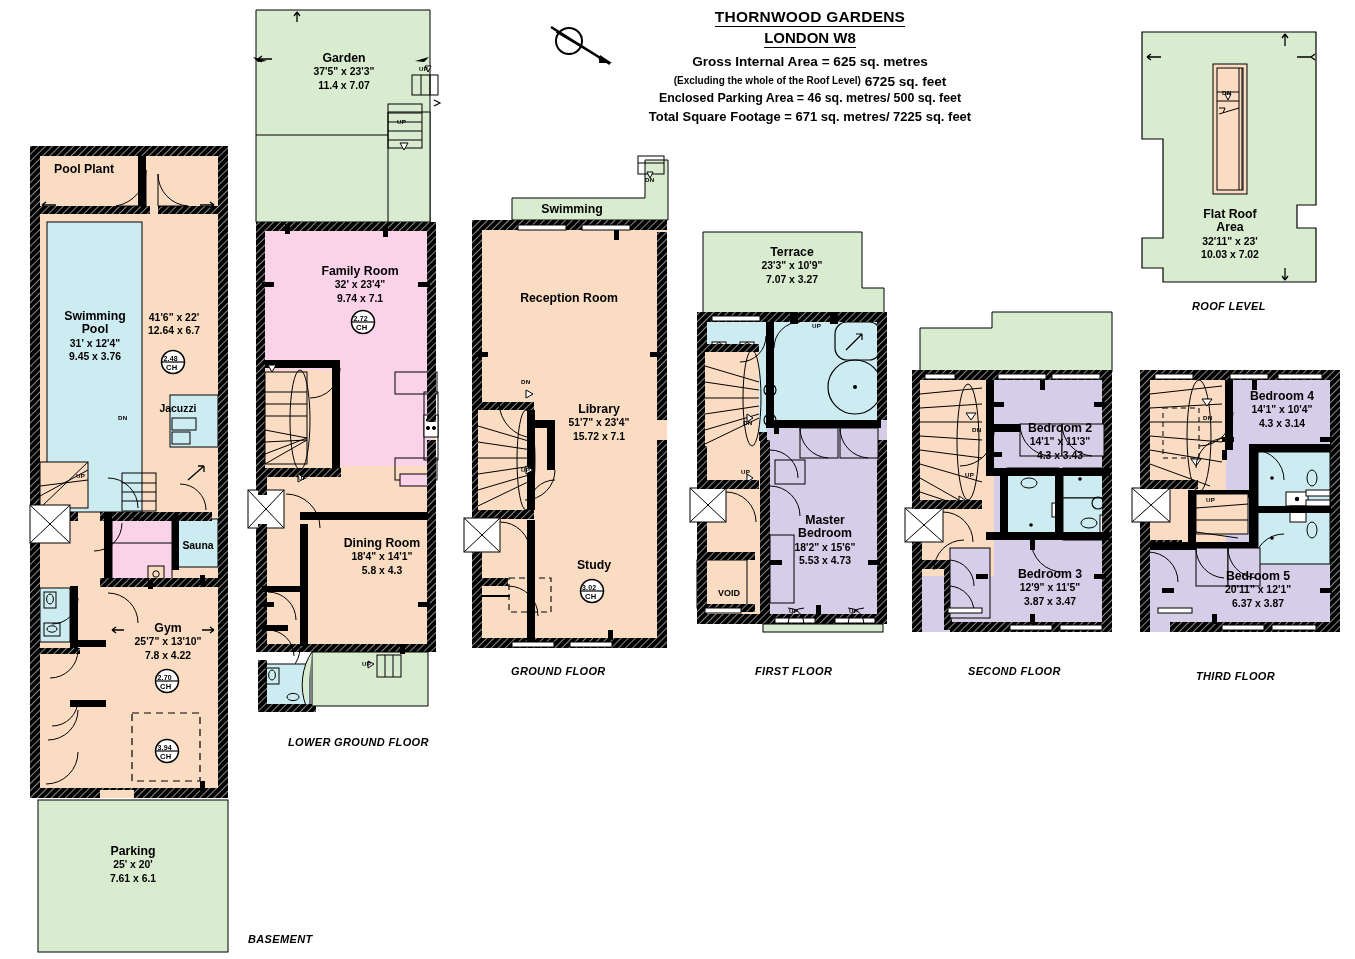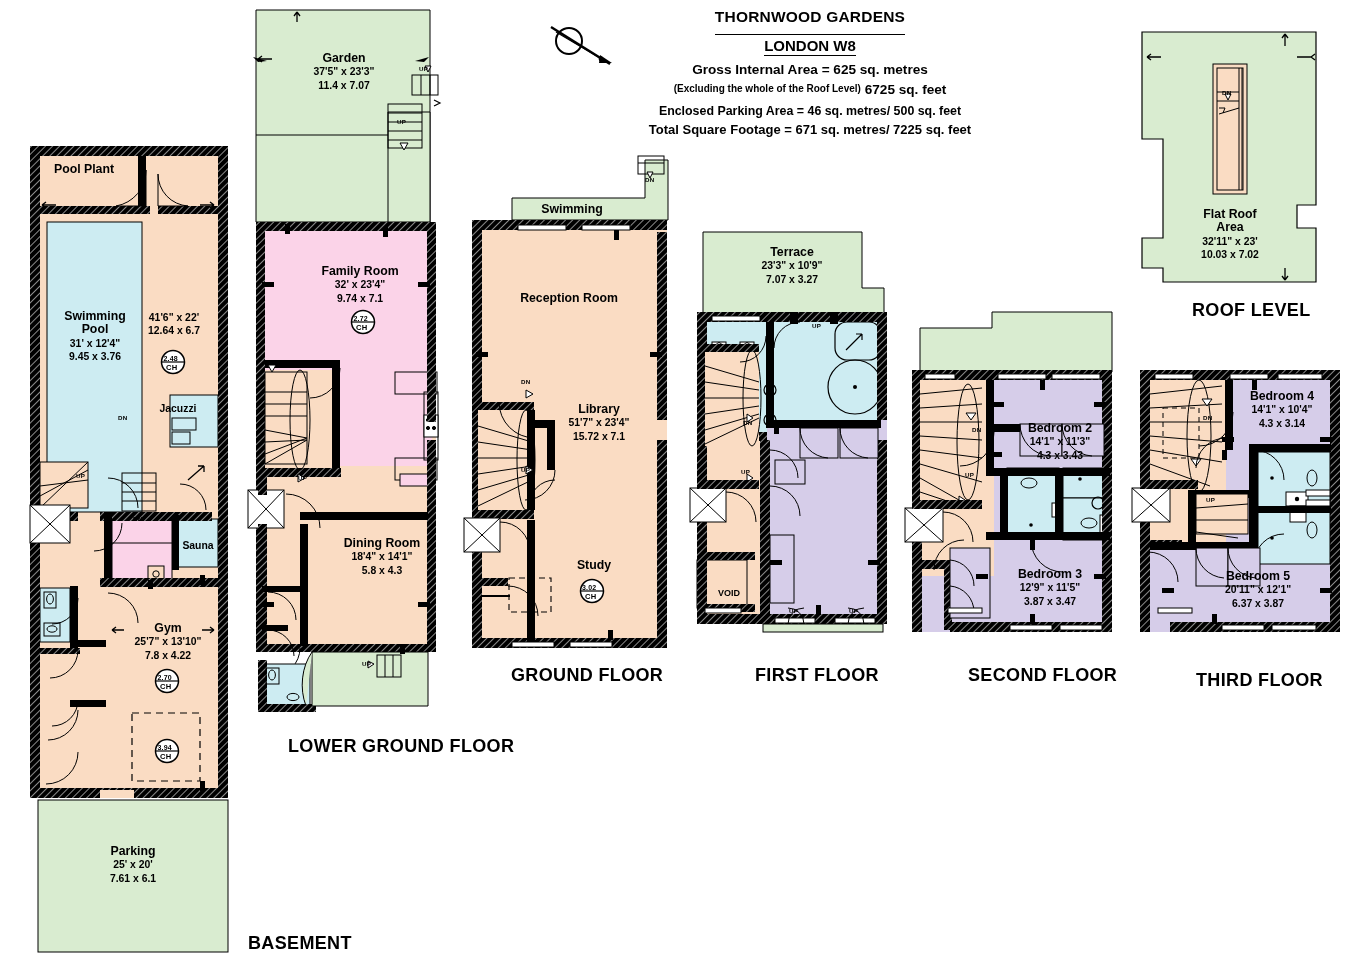--- a/index.html
+++ b/index.html
@@ -7,29 +7,29 @@
   body{
     width:1355px;height:959px;position:relative;overflow:hidden;
     font-family:"Liberation Sans", sans-serif;
     color:#000;
   }
   .stage{position:absolute;left:0;top:0;width:1355px;height:959px;}
   svg.plan{position:absolute;left:0;top:0;width:1355px;height:959px;}
 
   
   .title-block{position:absolute;left:615px;top:8px;width:390px;text-align:center;}
-  .title-block .t1{font-size:15.5px;font-weight:bold;letter-spacing:.2px;display:inline-block;border-bottom:1.6px solid #000;padding-bottom:8px;line-height:18px;}
+  .title-block .t1{font-size:15.5px;font-weight:bold;letter-spacing:.2px;display:inline-block;border-bottom:1.6px solid #000;padding-bottom:0px;line-height:18px;}
   .title-block .t2{font-size:15px;font-weight:bold;display:inline-block;border-bottom:1.6px solid #000;line-height:18px;margin-top:2px;}
   .title-block .t3{font-size:13.6px;font-weight:bold;margin-top:5px;line-height:17px;}
   .title-block .t4{font-size:13.6px;font-weight:bold;margin-top:2px;line-height:17px;}
   .title-block .t4 .small{font-size:10px;font-weight:bold;vertical-align:2px;}
-  .title-block .t5{font-size:12.4px;font-weight:bold;margin-top:5px;line-height:16px;}
+  .title-block .t5{font-size:12.4px;font-weight:bold;line-height:16px;}
   .title-block .t6{font-size:13px;font-weight:bold;margin-top:3px;line-height:16px;}
 
-  .floorlabel{position:absolute;font-size:18px;font-weight:bold;letter-spacing:.35px;white-space:nowrap;}
+  .floorlabel{position:absolute;font-size:11px;font-weight:bold;letter-spacing:.35px;white-space:nowrap;font-style:italic;}
 
   .rm{position:absolute;text-align:center;white-space:nowrap;line-height:13.4px;}
   .rm .n{font-size:12.3px;font-weight:bold;display:block;}
   .rm .n2{font-size:12.3px;font-weight:bold;display:block;}
   .rm .d{font-size:10.4px;font-weight:bold;display:block;}
   .rm.tiny .n{font-size:10.4px;}
 
   .tag{position:absolute;font-size:6.2px;font-weight:bold;letter-spacing:.2px;}
   .void{position:absolute;font-size:9px;font-weight:bold;}
 </style>
@@ -669,20 +669,26 @@
   <div class="tag" style="left:645px;top:176px;">DN</div>
   <div class="tag" style="left:521px;top:378px;">DN</div>
   <div class="tag" style="left:521px;top:466px;">UP</div>
   <div class="floorlabel" style="left:511px;top:665px;">GROUND FLOOR</div>
 
   <div class="rm" style="left:742px;top:246px;width:100px;">
     <span class="n">Terrace</span>
     <span class="d">23'3" x 10'9"</span>
     <span class="d">7.07 x 3.27</span>
   </div>
+  <div class="rm" style="left:775px;top:514px;width:100px;">
+    <span class="n">Master</span>
+    <span class="n2">Bedroom</span>
+    <span class="d">18'2" x 15'6"</span>
+    <span class="d">5.53 x 4.73</span>
+  </div>
   <div class="void" style="left:718px;top:588px;">VOID</div>
   <div class="tag" style="left:812px;top:322px;">UP</div>
   <div class="tag" style="left:743px;top:419px;">DN</div>
   <div class="tag" style="left:741px;top:468px;">UP</div>
   <div class="tag" style="left:789px;top:607px;">UP</div>
   <div class="tag" style="left:849px;top:607px;">UP</div>
   <div class="floorlabel" style="left:755px;top:665px;">FIRST FLOOR</div>
 
   <div class="rm" style="left:1010px;top:382px;width:100px;margin-top:40px;">
     <span class="n">Bedroom 2</span>

